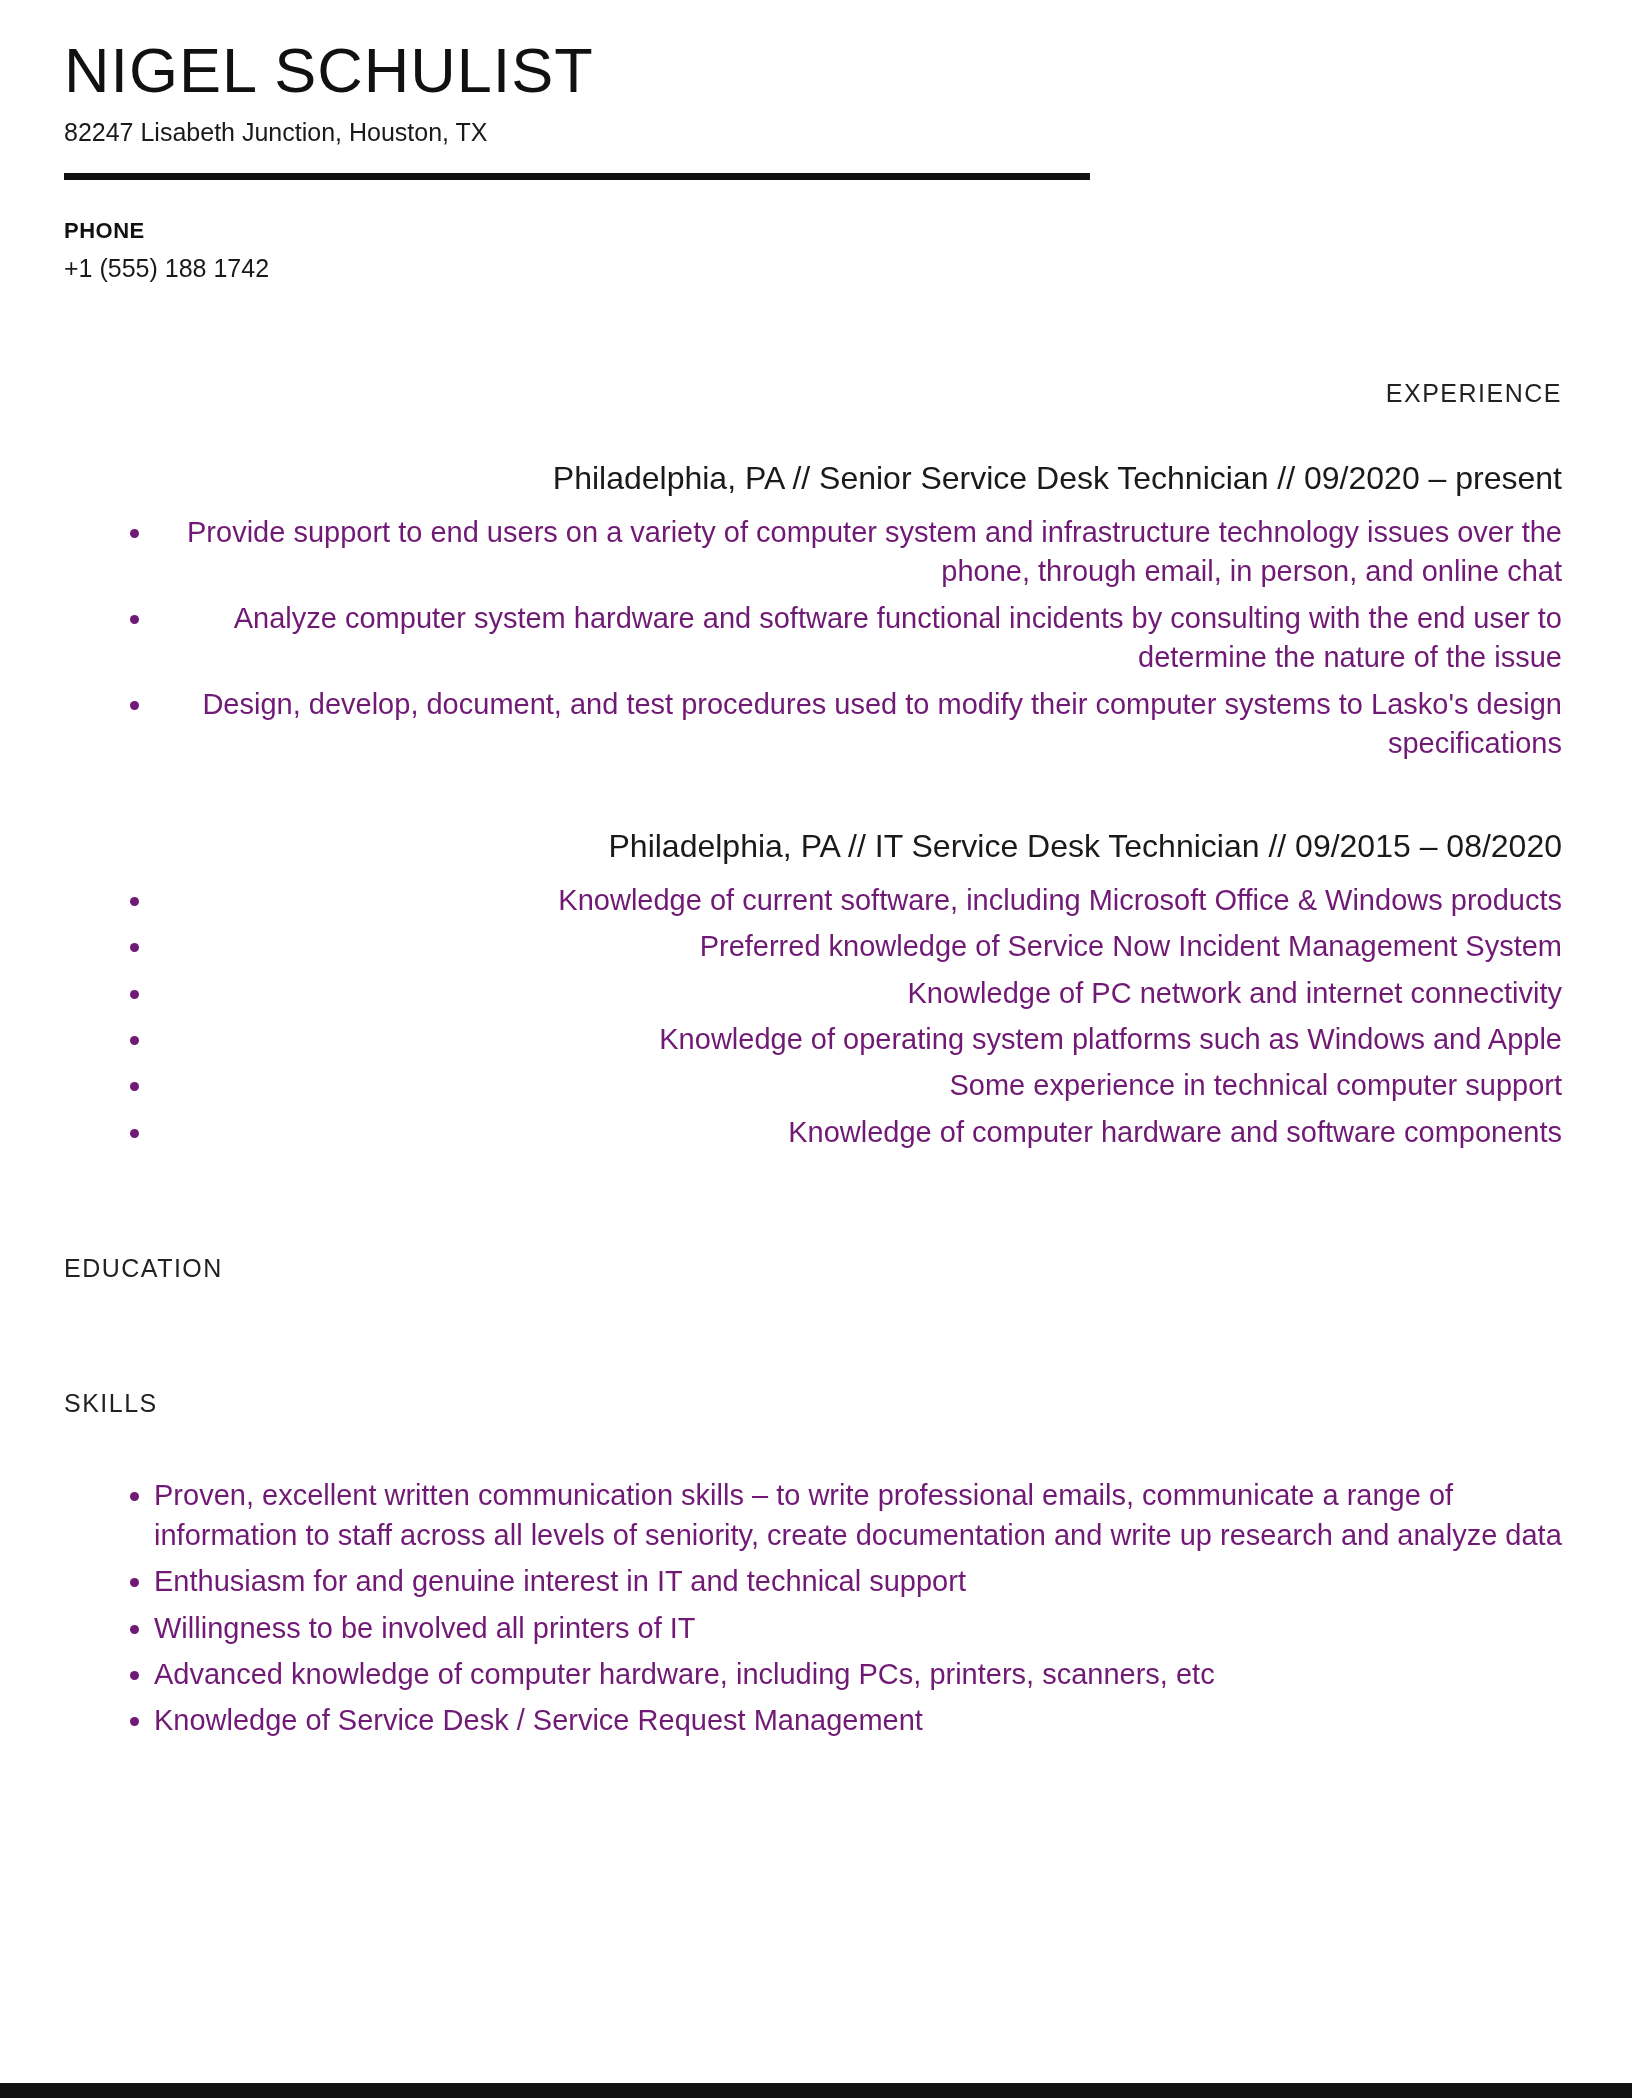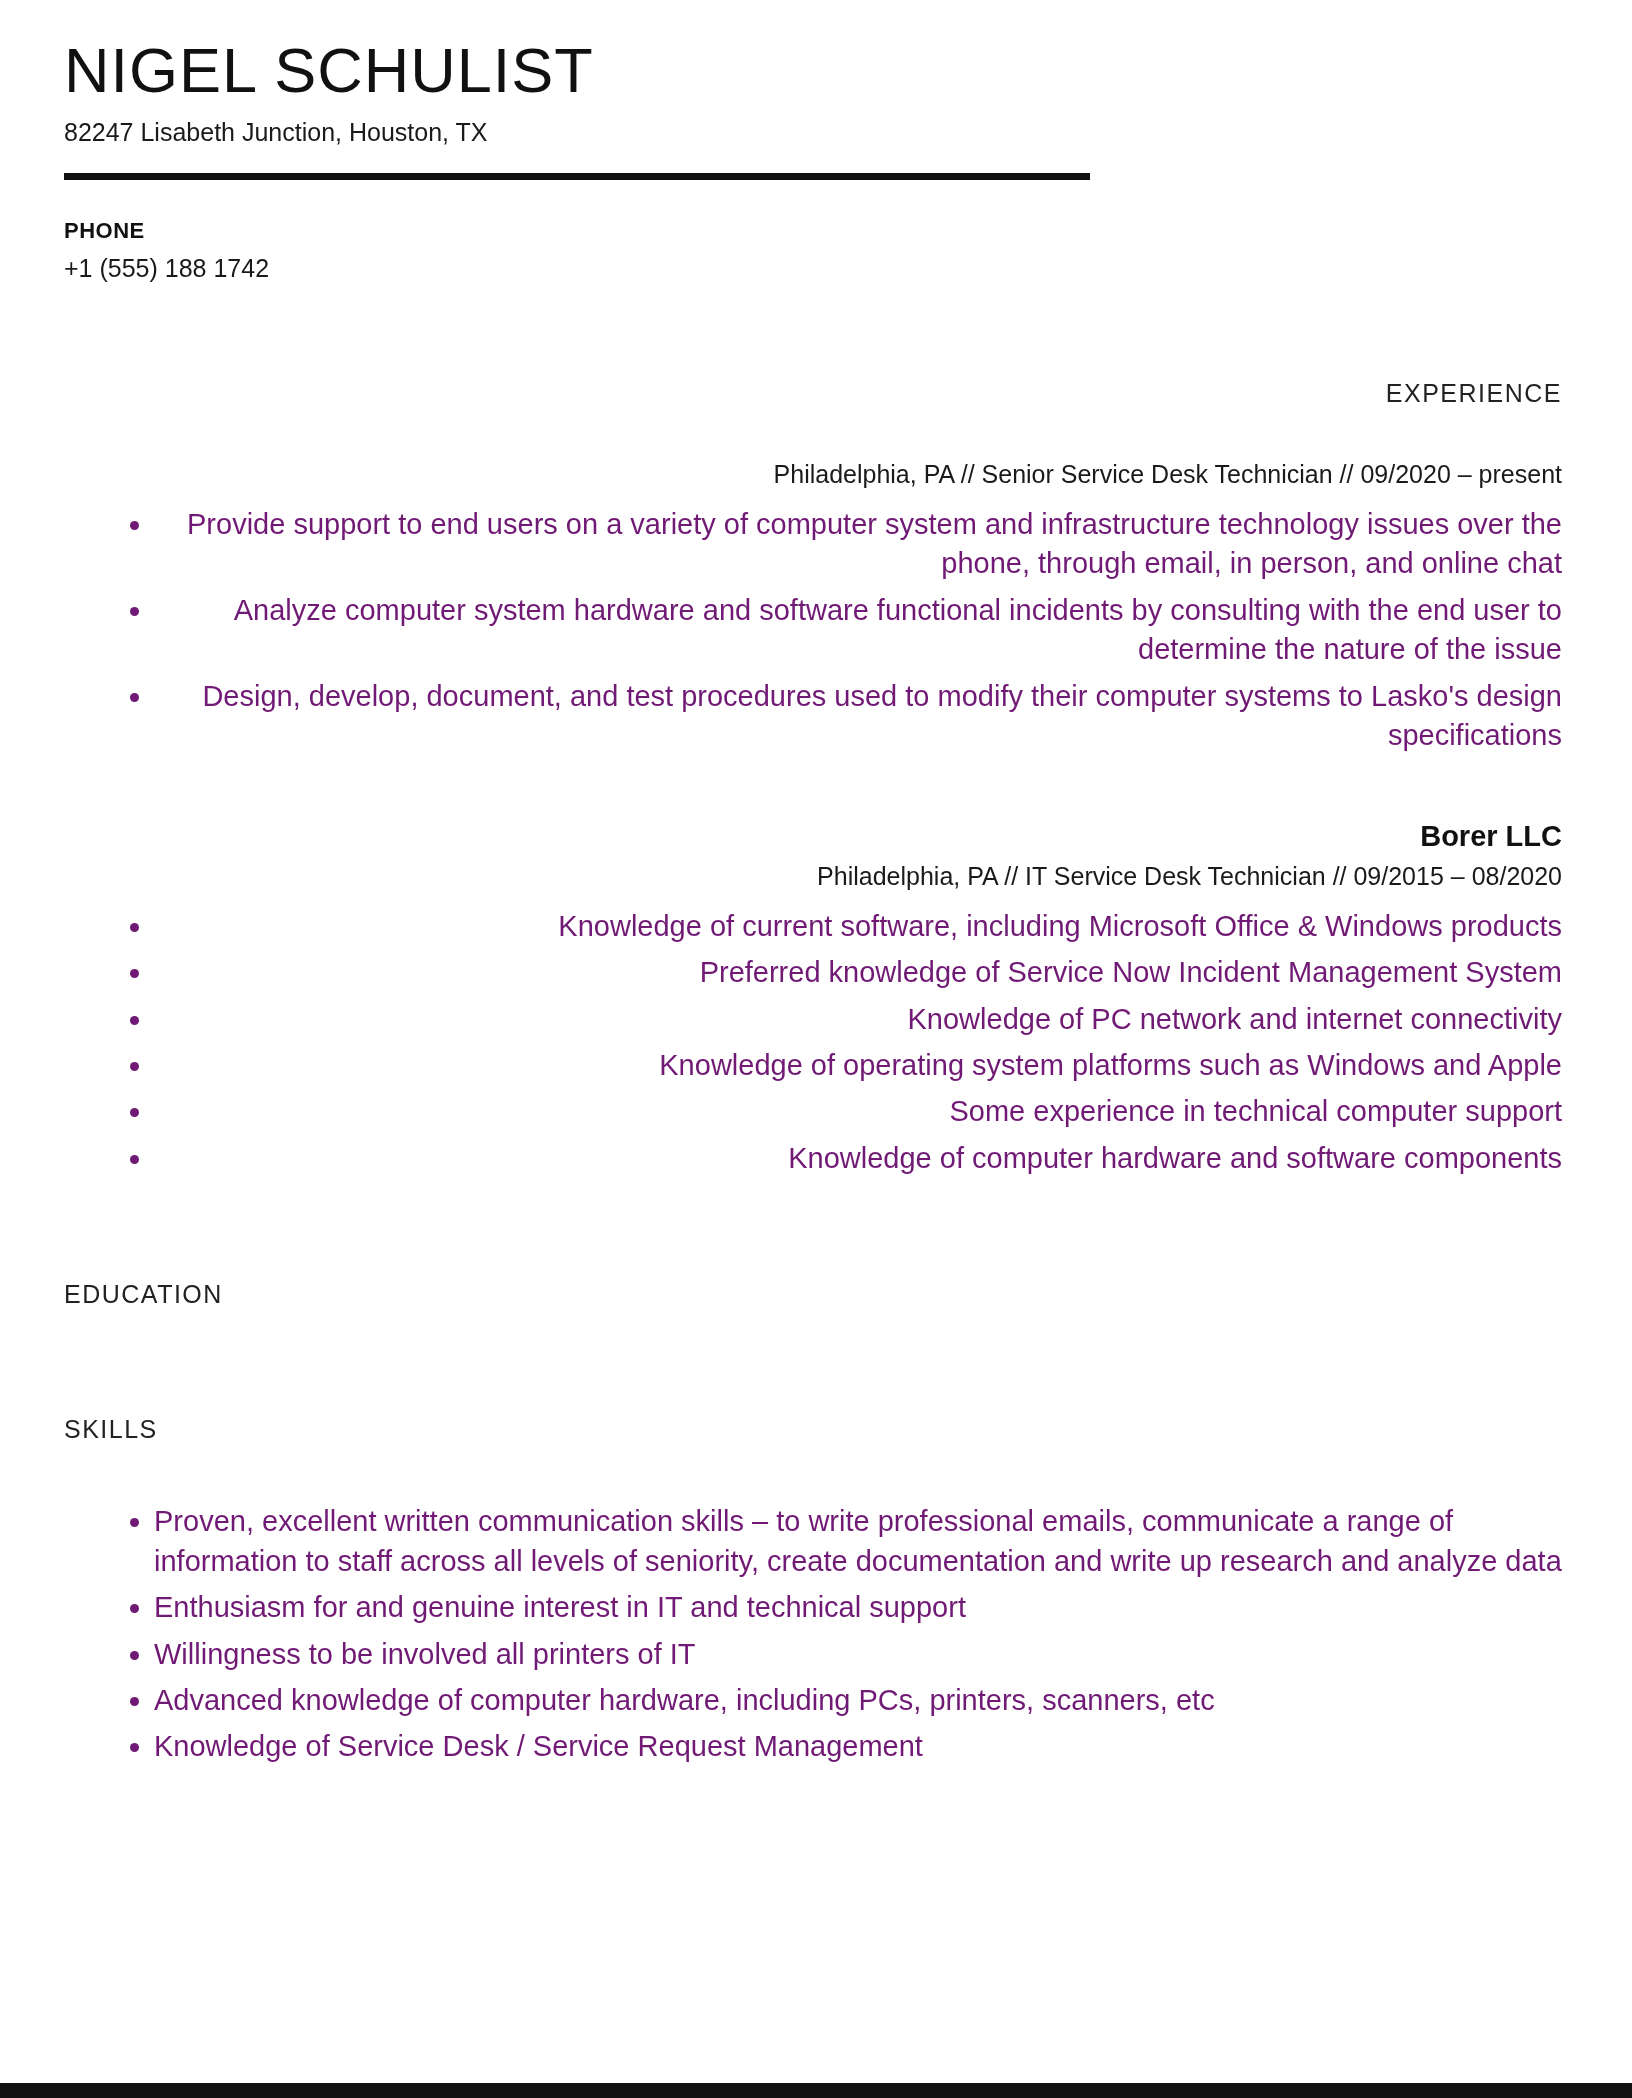--- a/index.html
+++ b/index.html
@@ -61,21 +61,21 @@
   
   .job { margin-left: 48px; margin-top: 52px; }
   .job + .job { margin-top: 64px; }
   .company {
     margin: 0;
     font-size: 29px;
     font-weight: 700;
     color: #111;
   }
   .job-meta {
-    font-size: 25px;
+    font-size: 32px;
     margin-top: 9px;
     color: #1a1a1a;
   }
   ul.bullets {
     margin: 16px 0 0 0;
     padding-left: 42px;
   }
   ul.bullets li {
     font-size: 29px;
     line-height: 1.36;
@@ -130,21 +130,20 @@
     <article class="job">
       <div class="job-meta">Philadelphia, PA // Senior Service Desk Technician // 09/2020 – present</div>
       <ul class="bullets">
         <li>Provide support to end users on a variety of computer system and infrastructure technology issues over the phone, through email, in person, and online chat</li>
         <li>Analyze computer system hardware and software functional incidents by consulting with the end user to determine the nature of the issue</li>
         <li>Design, develop, document, and test procedures used to modify their computer systems to Lasko's design specifications</li>
       </ul>
     </article>
 
     <article class="job">
-      <h3 class="company">Borer LLC</h3>
       <div class="job-meta">Philadelphia, PA // IT Service Desk Technician // 09/2015 – 08/2020</div>
       <ul class="bullets">
         <li>Knowledge of current software, including Microsoft Office &amp; Windows products</li>
         <li>Preferred knowledge of Service Now Incident Management System</li>
         <li>Knowledge of PC network and internet connectivity</li>
         <li>Knowledge of operating system platforms such as Windows and Apple</li>
         <li>Some experience in technical computer support</li>
         <li>Knowledge of computer hardware and software components</li>
       </ul>
     </article>

